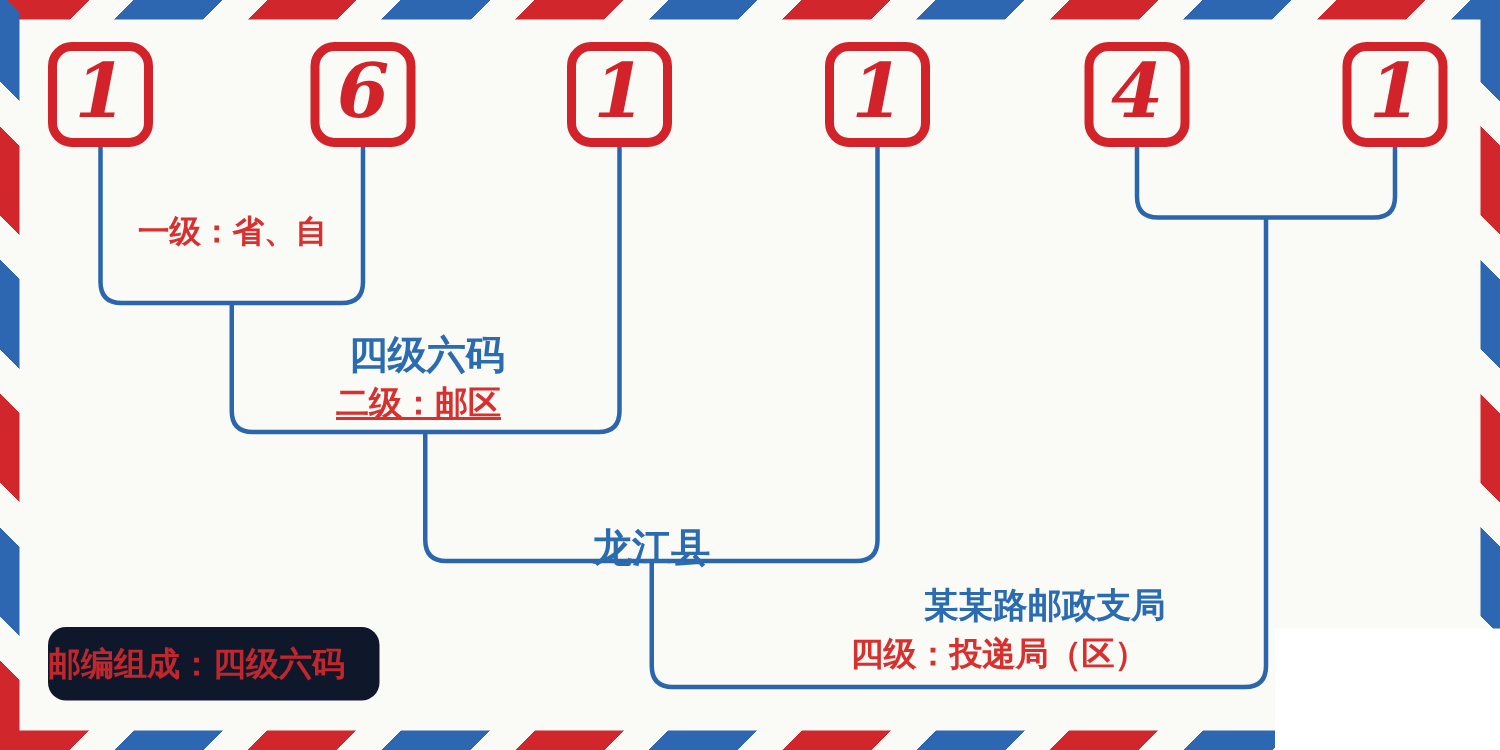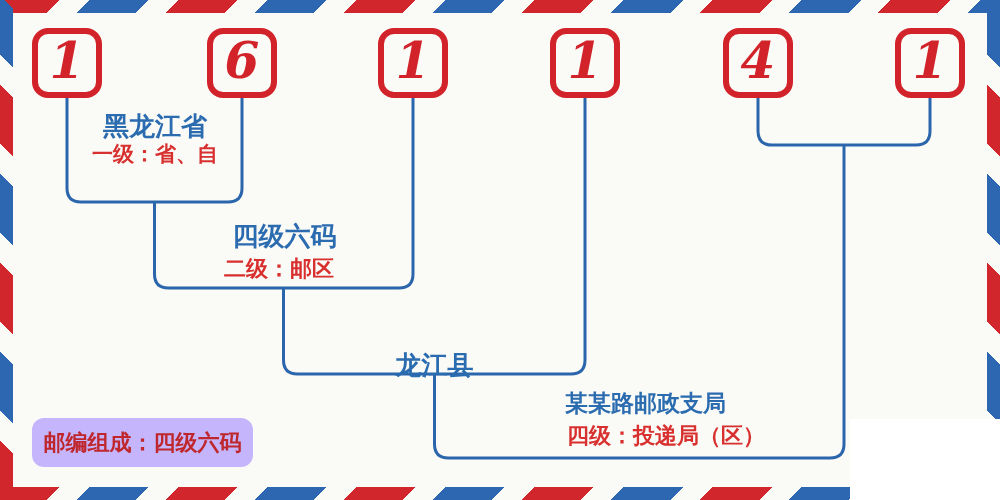--- a/index.html
+++ b/index.html
@@ -46,32 +46,32 @@
   .connectors{position:absolute;left:0;top:0;width:1000px;height:500px;}
 
   
   .lbl{position:absolute;text-align:center;font-weight:700;
        font-family:"DejaVu Serif",serif;}
   .lbl-blue{color:#2b6cb0;}
   .lbl-red{color:#d8302f;}
   .lvl1-name{left:66px;top:109px;width:178px;font-size:26px;}
   .lvl1-desc{left:46px;top:142px;width:218px;font-size:21px;line-height:24px;}
   .lvl2-name{left:156px;top:219px;width:257px;font-size:26px;}
-  .lvl2-desc{left:156px;top:254px;width:246px;font-size:22px;}
+  .lvl2-desc{left:156px;top:254px;width:246px;font-size:22px;text-decoration:underline;}
   .lvl3-name{left:284px;top:304px;width:301px;font-size:26px;margin-top:44px;}
   .lvl3-desc{left:284px;top:338px;width:301px;font-size:22px;}
-  .lvl4-name{left:411px;top:388px;width:469px;font-size:23px;}
+  .lvl4-name{left:462px;top:388px;width:469px;font-size:23px;}
   .lvl4-desc{left:437px;top:421px;width:458px;font-size:22px;}
   .delivery-lbl{left:779px;top:108px;width:130px;font-size:24px;}
 
   
   .badge{
     position:absolute;left:32px;top:418px;width:221px;height:49px;
-    background:#c4b5fd;border-radius:12px;
-    display:flex;align-items:center;justify-content:center;
+    background:#0f172a;border-radius:12px;
+    display:flex;align-items:center;
   }
   .badge-text{
     font-family:"DejaVu Serif",serif;font-weight:700;
     font-size:22px;color:#bf272c;white-space:nowrap;
   }
 
   
   .corner-patch{
     position:absolute;left:850px;top:419px;width:150px;height:81px;
     background:#ffffff;z-index:5;
@@ -109,21 +109,20 @@
   <div class="digit-box bx4">
     <span class="digit">1</span>
   </div>
   <div class="digit-box bx5">
     <span class="digit">4</span>
   </div>
   <div class="digit-box bx6">
     <span class="digit">1</span>
   </div>
 
-  <div class="lbl lbl-blue lvl1-name">黑龙江省</div>
   <div class="lbl lbl-red lvl1-desc">
     <div>一级：省、自</div>
   </div>
 
   <div class="lbl lbl-blue lvl2-name">四级六码</div>
   <div class="lbl lbl-red lvl2-desc">二级：邮区</div>
 
   <div class="lbl lbl-blue lvl3-name">龙江县</div>
 
   <div class="lbl lbl-blue lvl4-name">某某路邮政支局</div>

